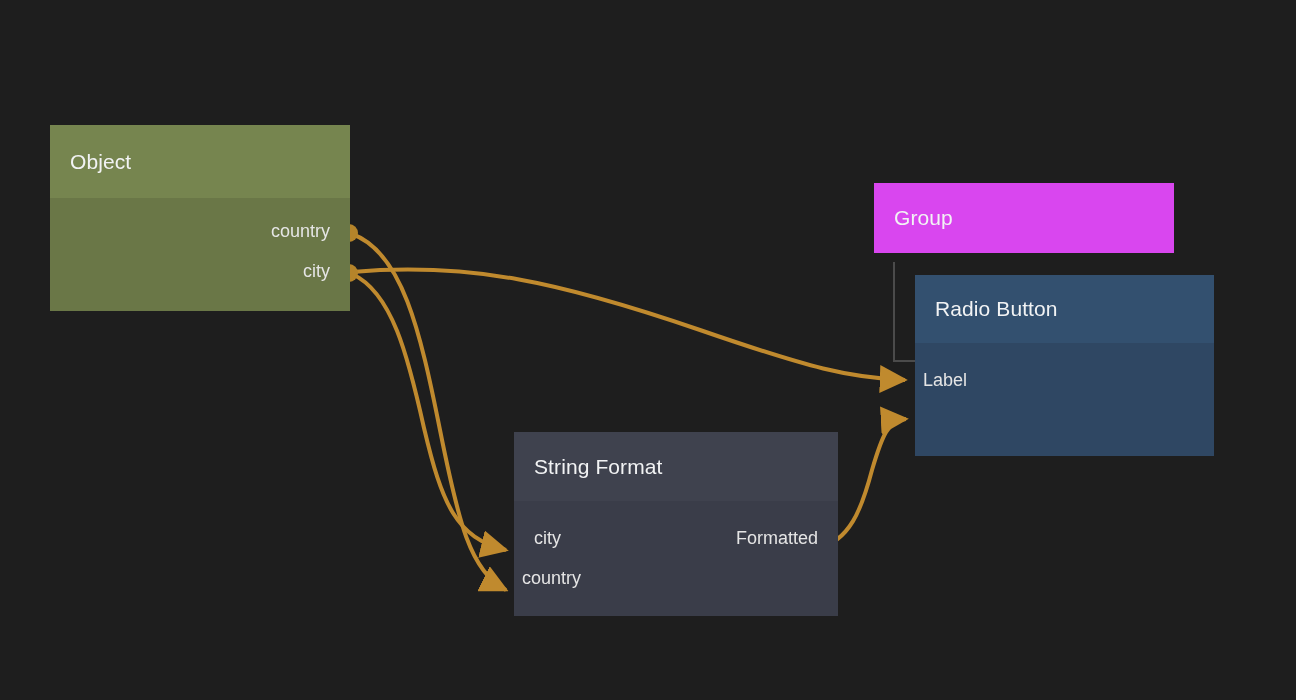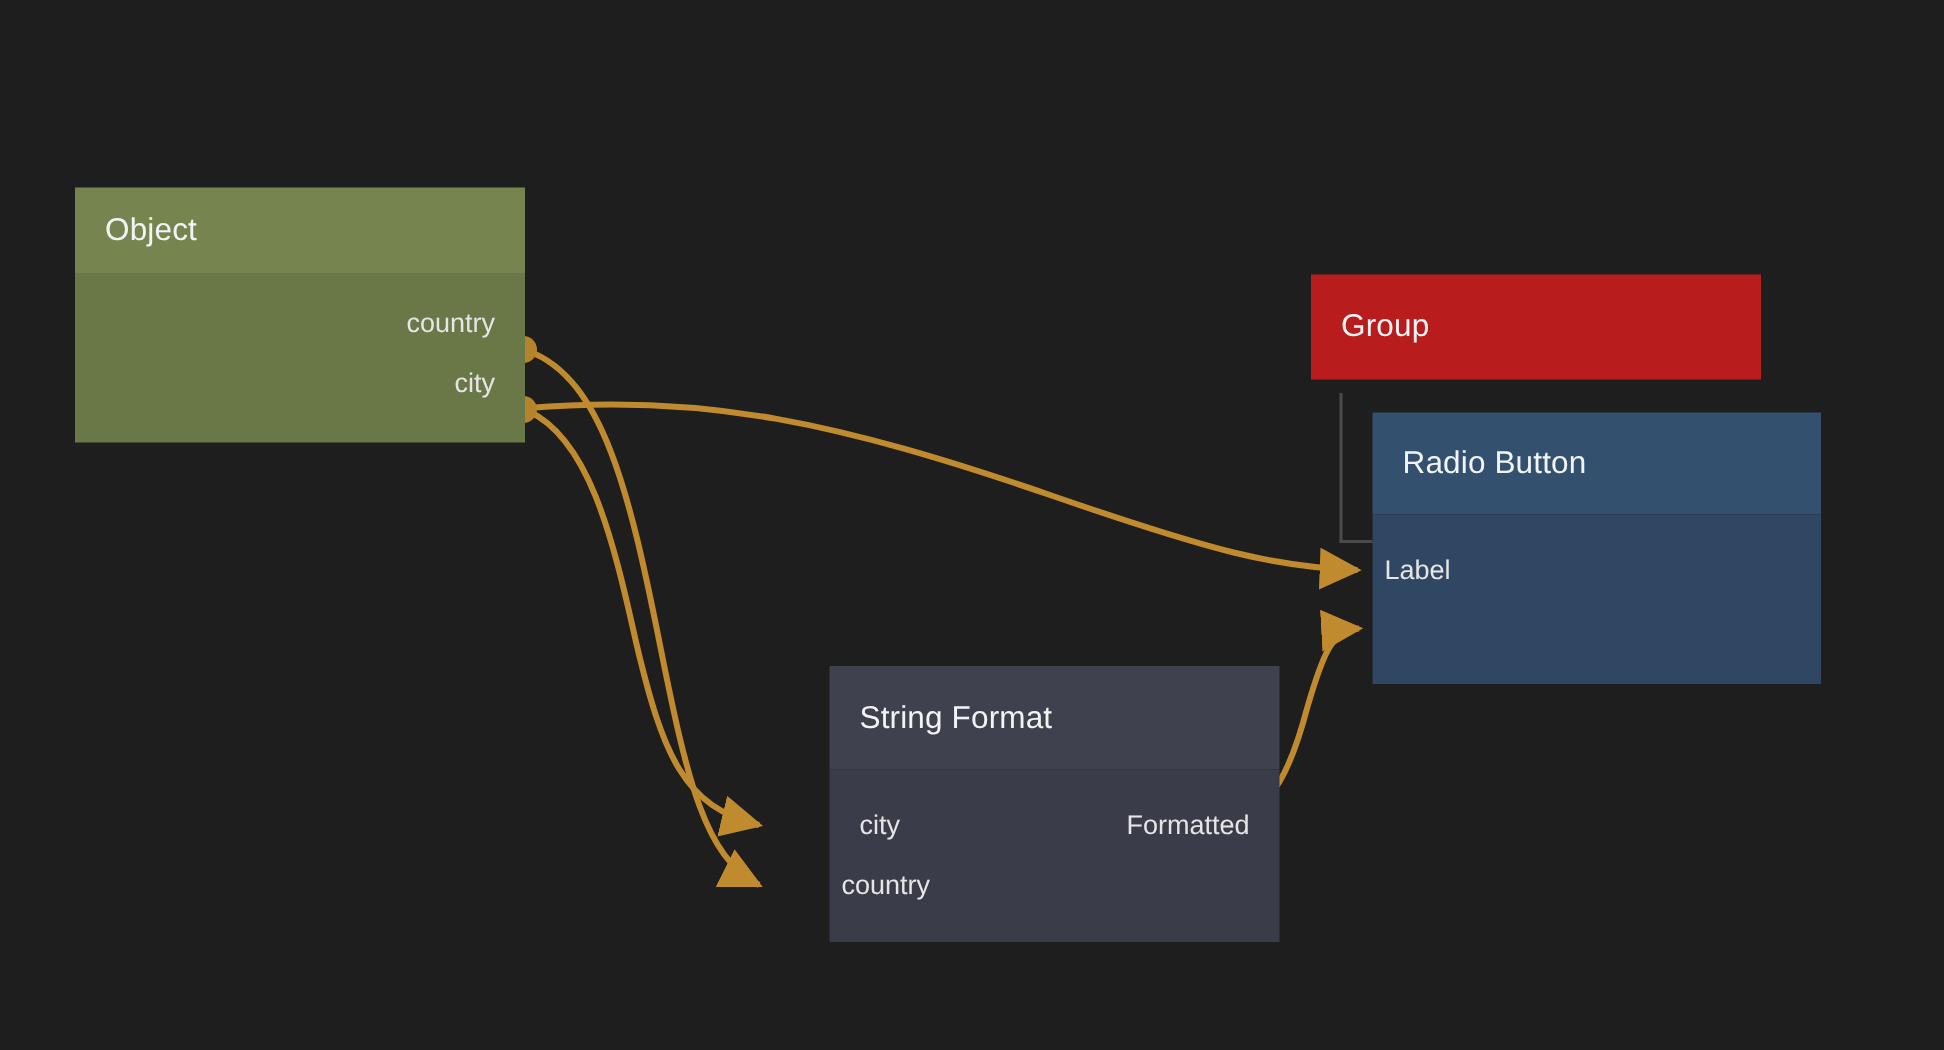--- a/index.html
+++ b/index.html
@@ -68,39 +68,39 @@
   }
 
   
   #node-object {
     left: 50px;
     top: 125px;
     width: 300px;
     height: 186px;
   }
   #node-object .node-header {
-    height: 57px;
+    height: 73px;
     background: #76854f;
   }
   #node-object .node-body {
     height: 113px;
     background: #6a7747;
     padding-top: 13px;
   }
 
   
   #node-group {
     left: 874px;
     top: 183px;
     width: 300px;
     height: 70px;
   }
   #node-group .node-header {
     height: 70px;
-    background: #b91c1c;
+    background: #d946ef;
     text-align: center;
   }
 
   
   #node-radio {
     left: 915px;
     top: 275px;
     width: 299px;
     height: 148px;
   }
@@ -110,24 +110,23 @@
   }
   #node-radio .node-body {
     height: 113px;
     background: #2f4763;
     padding-top: 17px;
   }
 
   
   #node-stringformat {
     left: 514px;
-    top: 444px;
-    width: 300px;
+    top: 432px;
+    width: 324px;
     height: 184px;
-    margin-left: 39px;
   }
   #node-stringformat .node-header {
     height: 69px;
     background: #3f424e;
   }
   #node-stringformat .node-body {
     height: 115px;
     background: #3a3d49;
     padding-top: 17px;
   }

